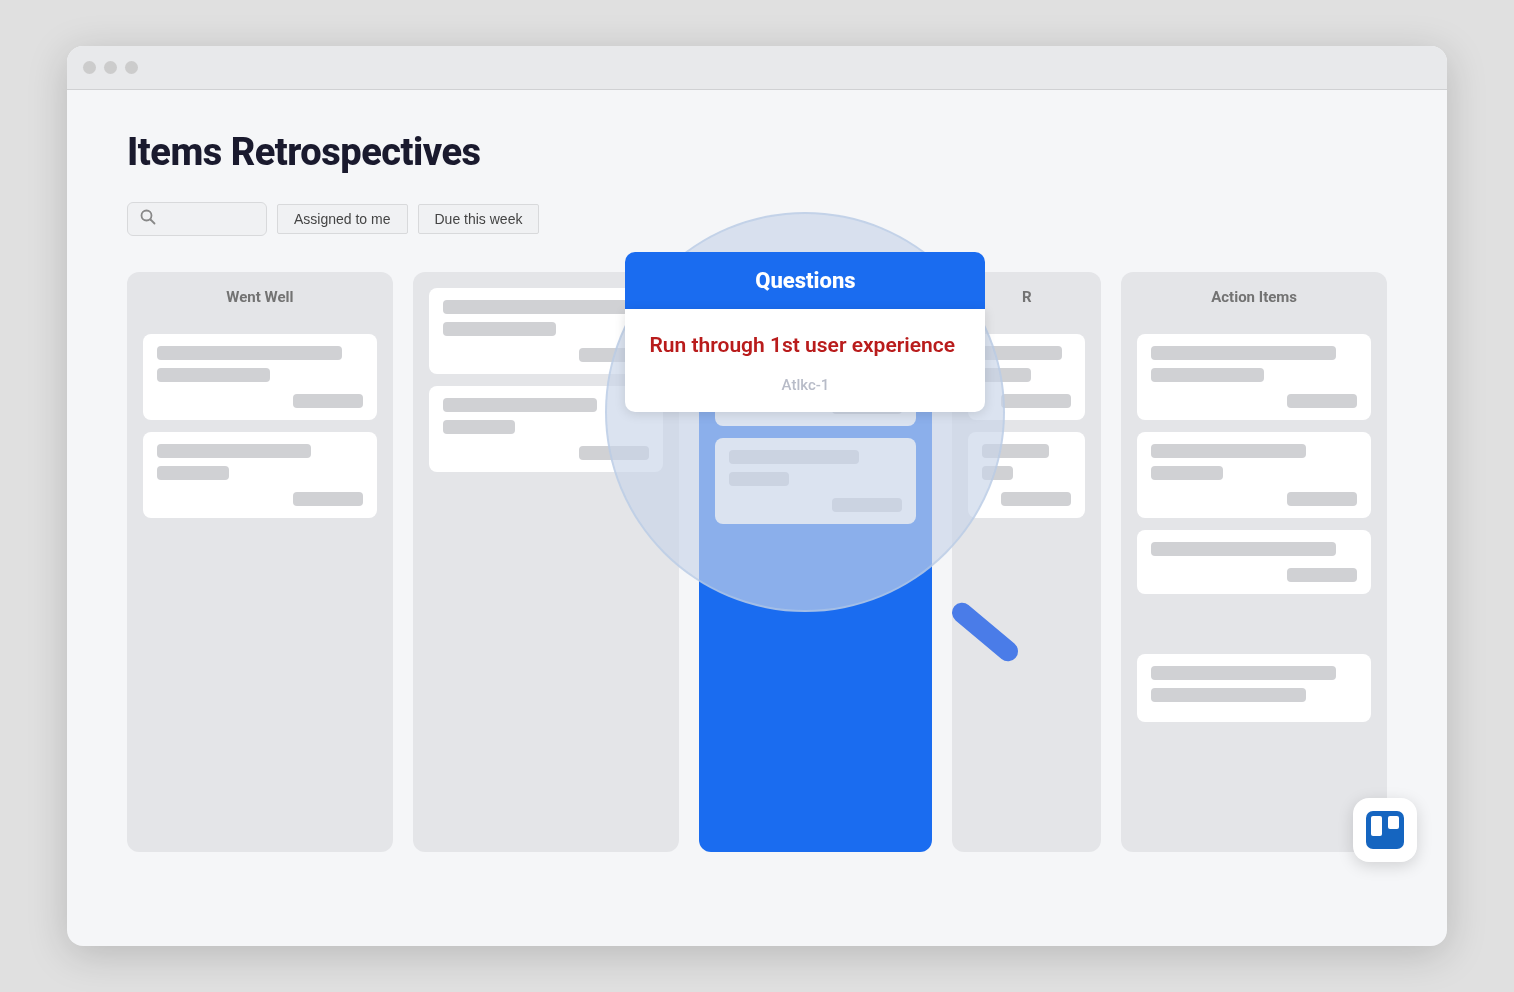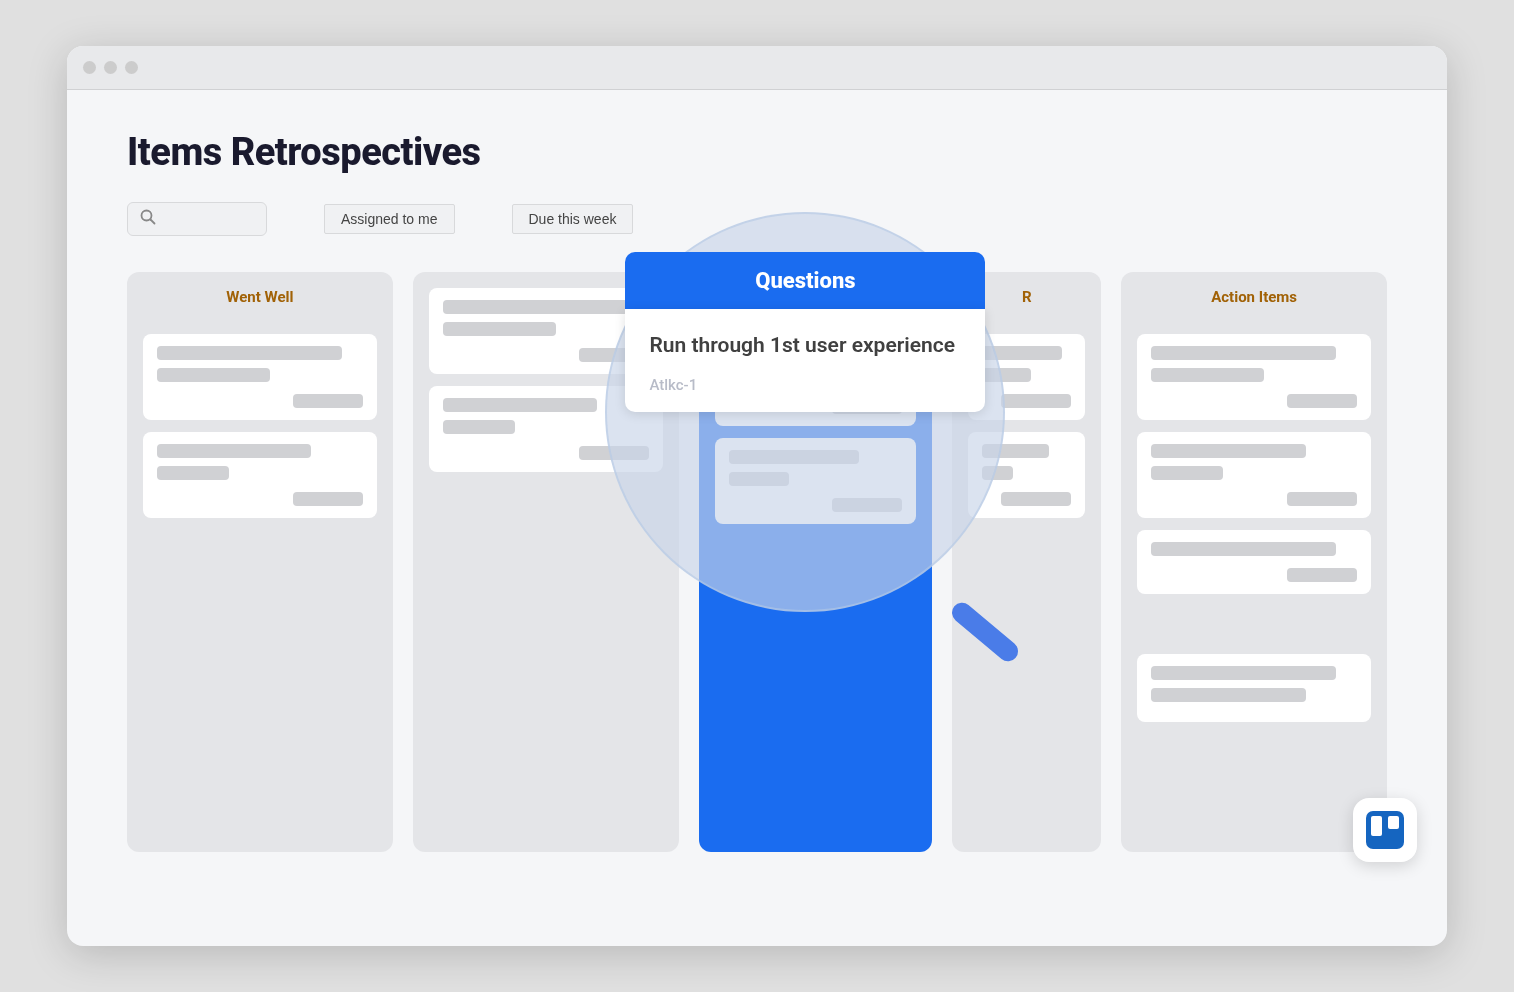--- a/index.html
+++ b/index.html
@@ -72,37 +72,36 @@
 
     .filter-btn {
       background: #f0f1f3;
       border: 1px solid #d8d9db;
       border-radius: 2px;
       padding: 6px 16px;
       font-size: 14px;
       color: #444;
       cursor: pointer;
       font-weight: 500;
-      margin-left: 47px;
     }
 
     .column {
       flex: 1;
       background: #e4e5e8;
       border-radius: 12px;
       padding: 16px;
       min-height: 580px;
       position: relative;
     }
 
     .column-header {
       text-align: center;
       font-size: 15px;
       font-weight: 700;
-      color: #a16207;
+      color: #737373;
       margin-bottom: 18px;
       padding-bottom: 10px;
     }
 
     .card {
       background: #fff;
       border-radius: 8px;
       padding: 12px 14px;
       margin-bottom: 12px;
     }
@@ -277,22 +276,22 @@
 
           <div style="position:absolute; top:0; left:0; width:400px; height:400px; border-radius:50%; background:rgba(200,212,232,0.65); border:2px solid rgba(180,200,228,0.6);"></div>
 
           <div style="position:absolute; bottom:30px; right:0px; width:80px; height:20px; background:#4a7ce8; border-radius:10px; transform:rotate(40deg);"></div>
 
           <div style="position:absolute; top:40px; left:20px; width:360px;">
 
             <div style="background:#1a6cf0; border-radius:10px 10px 0 0; text-align:center; color:#fff; font-size:22px; font-weight:800; padding:16px 20px;">Questions</div>
 
             <div style="background:#fff; border-radius:0 0 10px 10px; padding:22px 24px 18px; box-shadow:0 2px 12px rgba(0,0,0,0.12);">
-              <div style="font-size:21px; font-weight:600; color:#404040; line-height:1.38; margin-bottom:16px;">Run through 1st user experience</div>
-              <div style="text-align:left; color:#b8bcc8; font-size:15px; font-weight:500;">Atlkc-1</div>
+              <div style="font-size:21px; font-weight:600; color:#b91c1c; line-height:1.38; margin-bottom:16px;">Run through 1st user experience</div>
+              <div style="text-align:center; color:#b8bcc8; font-size:15px; font-weight:500;">Atlkc-1</div>
             </div>
           </div>
         </div>
       </div>
 
       <div class="column partial" style="flex:0.5; overflow:hidden;">
         <div class="column-header">R</div>
         <div class="card">
           <div class="card-bar long"></div>
           <div class="card-bar short"></div>

